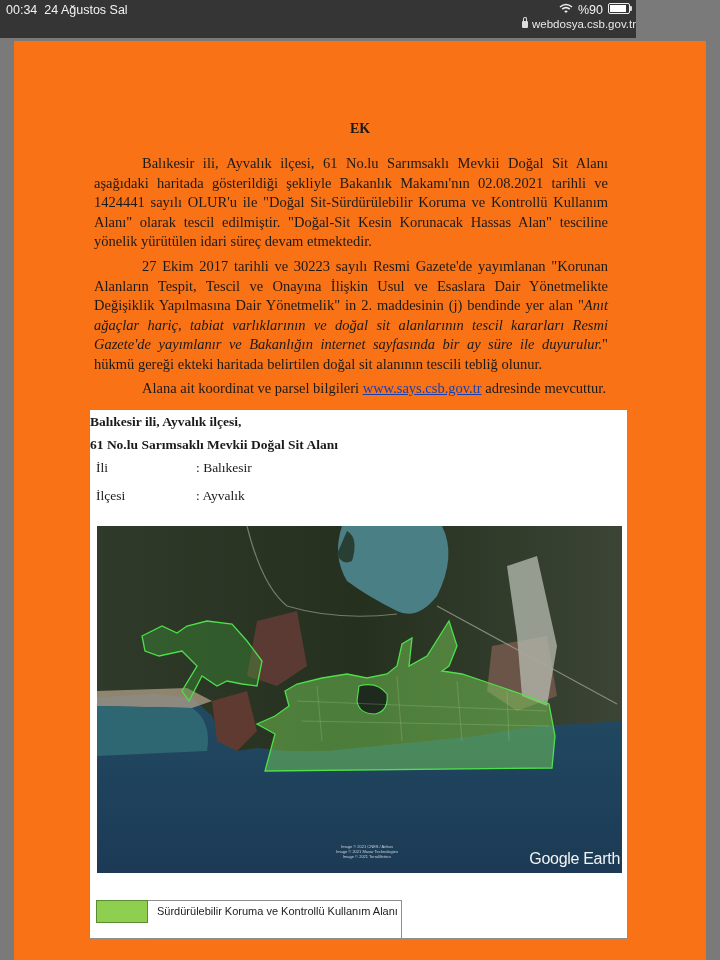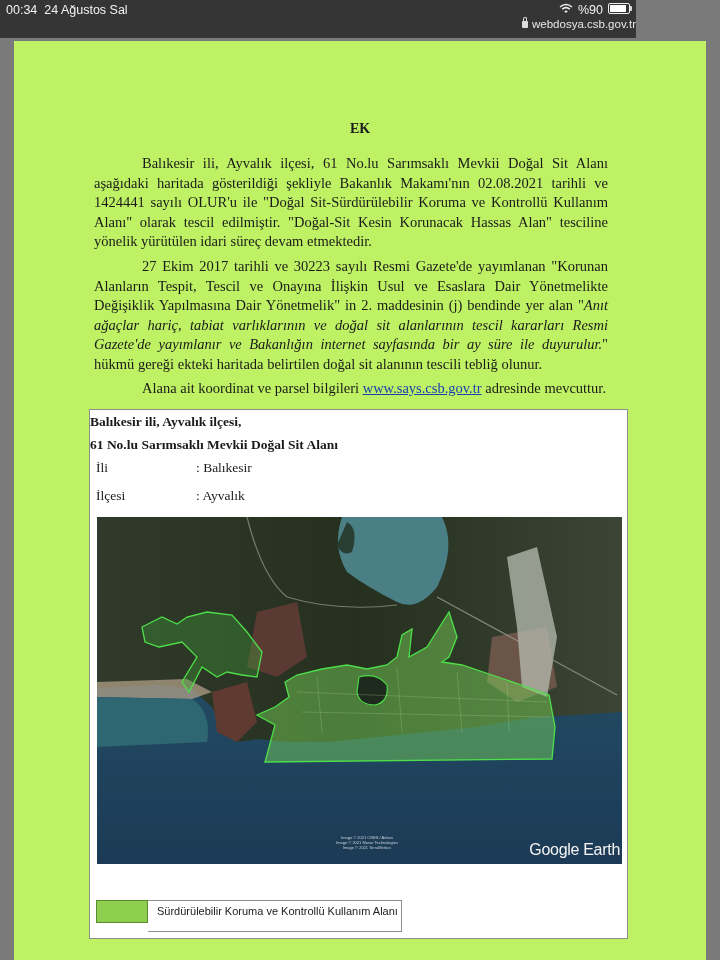--- a/index.html
+++ b/index.html
@@ -17,21 +17,21 @@
   .status-right { position:absolute; right:6px; top:3px; font-size:12.5px; display:flex; gap:5px; }
   .battery { width:20px; height:9px; border:1px solid #eee; border-radius:2px; position:relative; }
   .battery .fill { position:absolute; left:1px; top:1px; bottom:1px; width:16px; background:#fff; }
   .battery::after { content:""; position:absolute; right:-3px; top:2px; width:2px; height:5px; background:#ddd; border-radius:0 1px 1px 0; }
   .url { position:absolute; left:0; right:0; top:18px; text-align:right; font-size:11.5px; color:#e8e8e8; }
   .lock { display:inline-block; width:6px; height:7px; background:#ddd; border-radius:1px; margin-right:4px; position:relative; top:0px; }
   .lock::before { content:""; position:absolute; left:1px; top:-4px; width:2px; height:3px; border:1px solid #ddd; border-bottom:none; border-radius:2px 2px 0 0; }
 
   .page {
     position:absolute; left:14px; top:41px; width:692px; height:919px;
-    background:#bef264;
+    background:#f97316;
   }
   .doc { position:absolute; left:0; top:0; width:692px; color:#1a1a1a; font-size:14.5px; }
   .ek { position:absolute; left:0; width:692px; top:80px; text-align:center; font-weight:bold; font-size:14px; }
   .para { position:absolute; left:80px; width:514px; line-height:19.5px; text-align:justify; text-indent:48px; }
   .p1 { top:113px; }
   .p2 { top:216px; }
   .p3 { top:338px; }
   .para em { font-style:italic; }
   .link { color:#1a3fb0; text-decoration:underline; }
 
@@ -41,36 +41,36 @@
   }
   .tb-title { position:absolute; left:0; width:100%; font-weight:bold; font-size:13.5px; }
   .tb-t1 { top:4px; }
   .tb-t2 { top:27px; }
   .kv { position:absolute; left:6px; font-size:13.5px; }
   .kv .k { display:inline-block; width:100px; }
   .kv1 { top:50px; }
   .kv2 { top:78px; }
 
   .map {
-    position:absolute; left:7px; top:107px; width:525px; height:393px; overflow:hidden;
+    position:absolute; left:7px; top:116px; width:525px; height:393px; overflow:hidden;
   }
   .map svg { display:block; }
   .attribution {
     position:absolute; left:230px; top:318px; width:80px; text-align:center;
     font-family:"Liberation Sans", sans-serif; font-size:4px; line-height:5px; color:#c8d0d8;
   }
   .ge-logo {
     position:absolute; right:2px; top:324px; font-family:"Liberation Sans", sans-serif;
     font-size:16px; color:#f4f4f4; letter-spacing:-0.3px;
   }
 
   .legend { position:absolute; left:6px; top:490px; height:24px; display:flex; }
   .legend-swatch { width:52px; height:23px; background:#8fcf50; border:1px solid #5a8a32; box-sizing:border-box; }
   .legend-label {
-    width:254px; height:32px; border:1px solid #8e8e8e; border-left:none; box-sizing:border-box;
+    width:254px; height:40px; border:1px solid #8e8e8e; border-left:none; box-sizing:border-box;
     font-family:"Liberation Sans", sans-serif; font-size:11px; line-height:21px; padding-left:9px; color:#222;
   }
 </style>
 </head>
 <body>
 
 <div class="statusbar">
   <span class="status-time">
     <span>00:34</span>&nbsp;&nbsp;<span>24 Ağustos Sal</span>
   </span>

